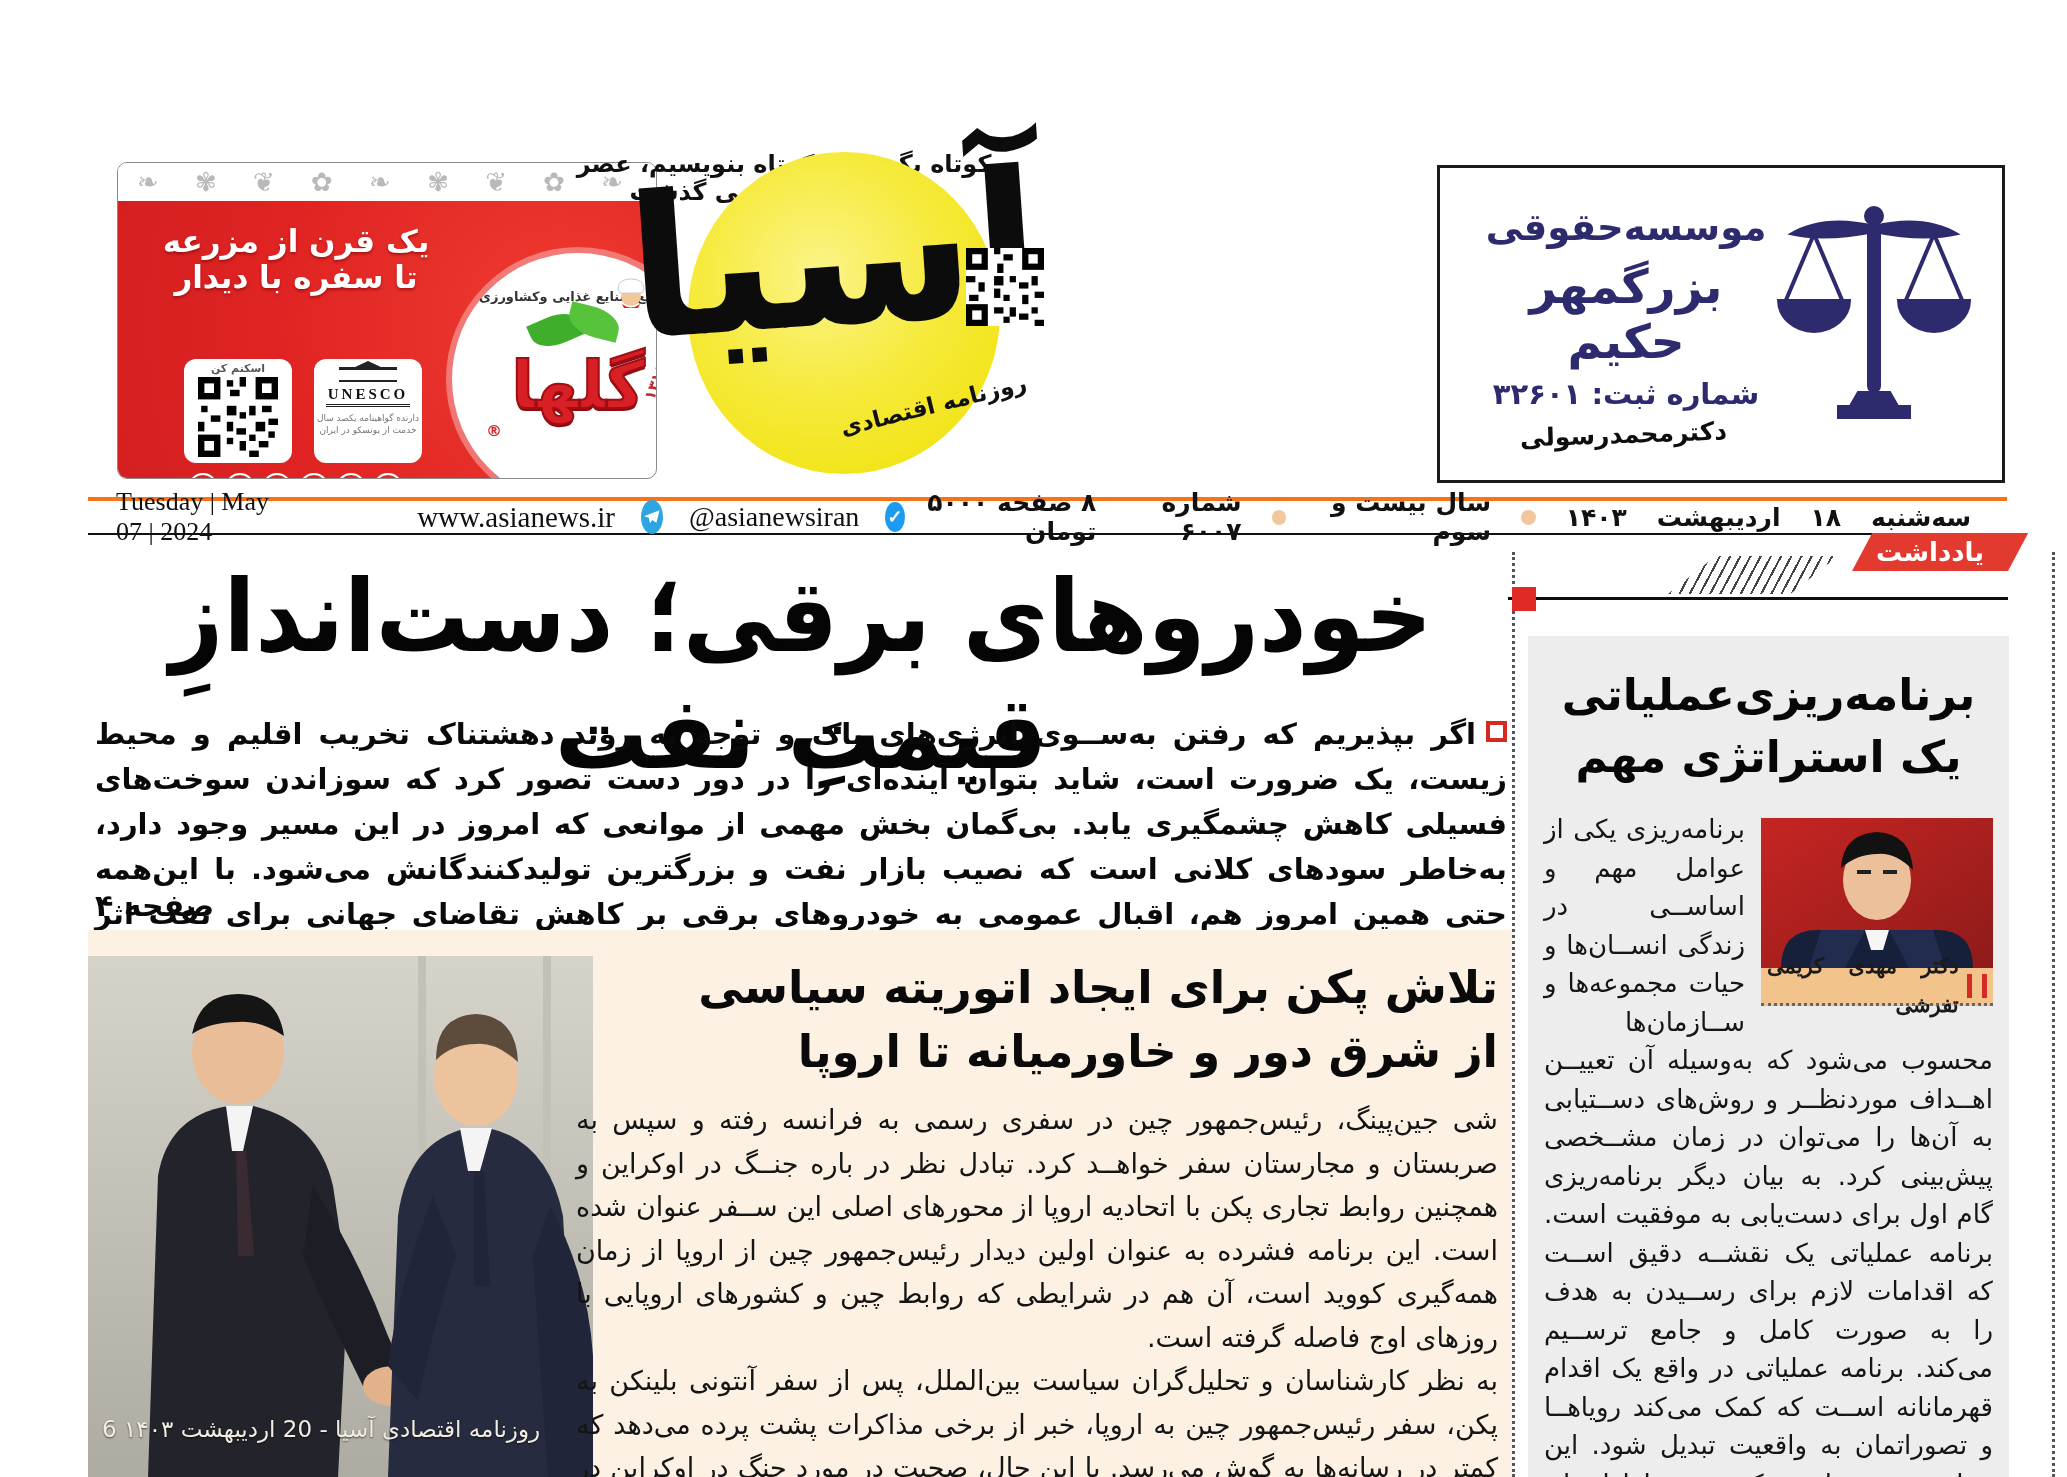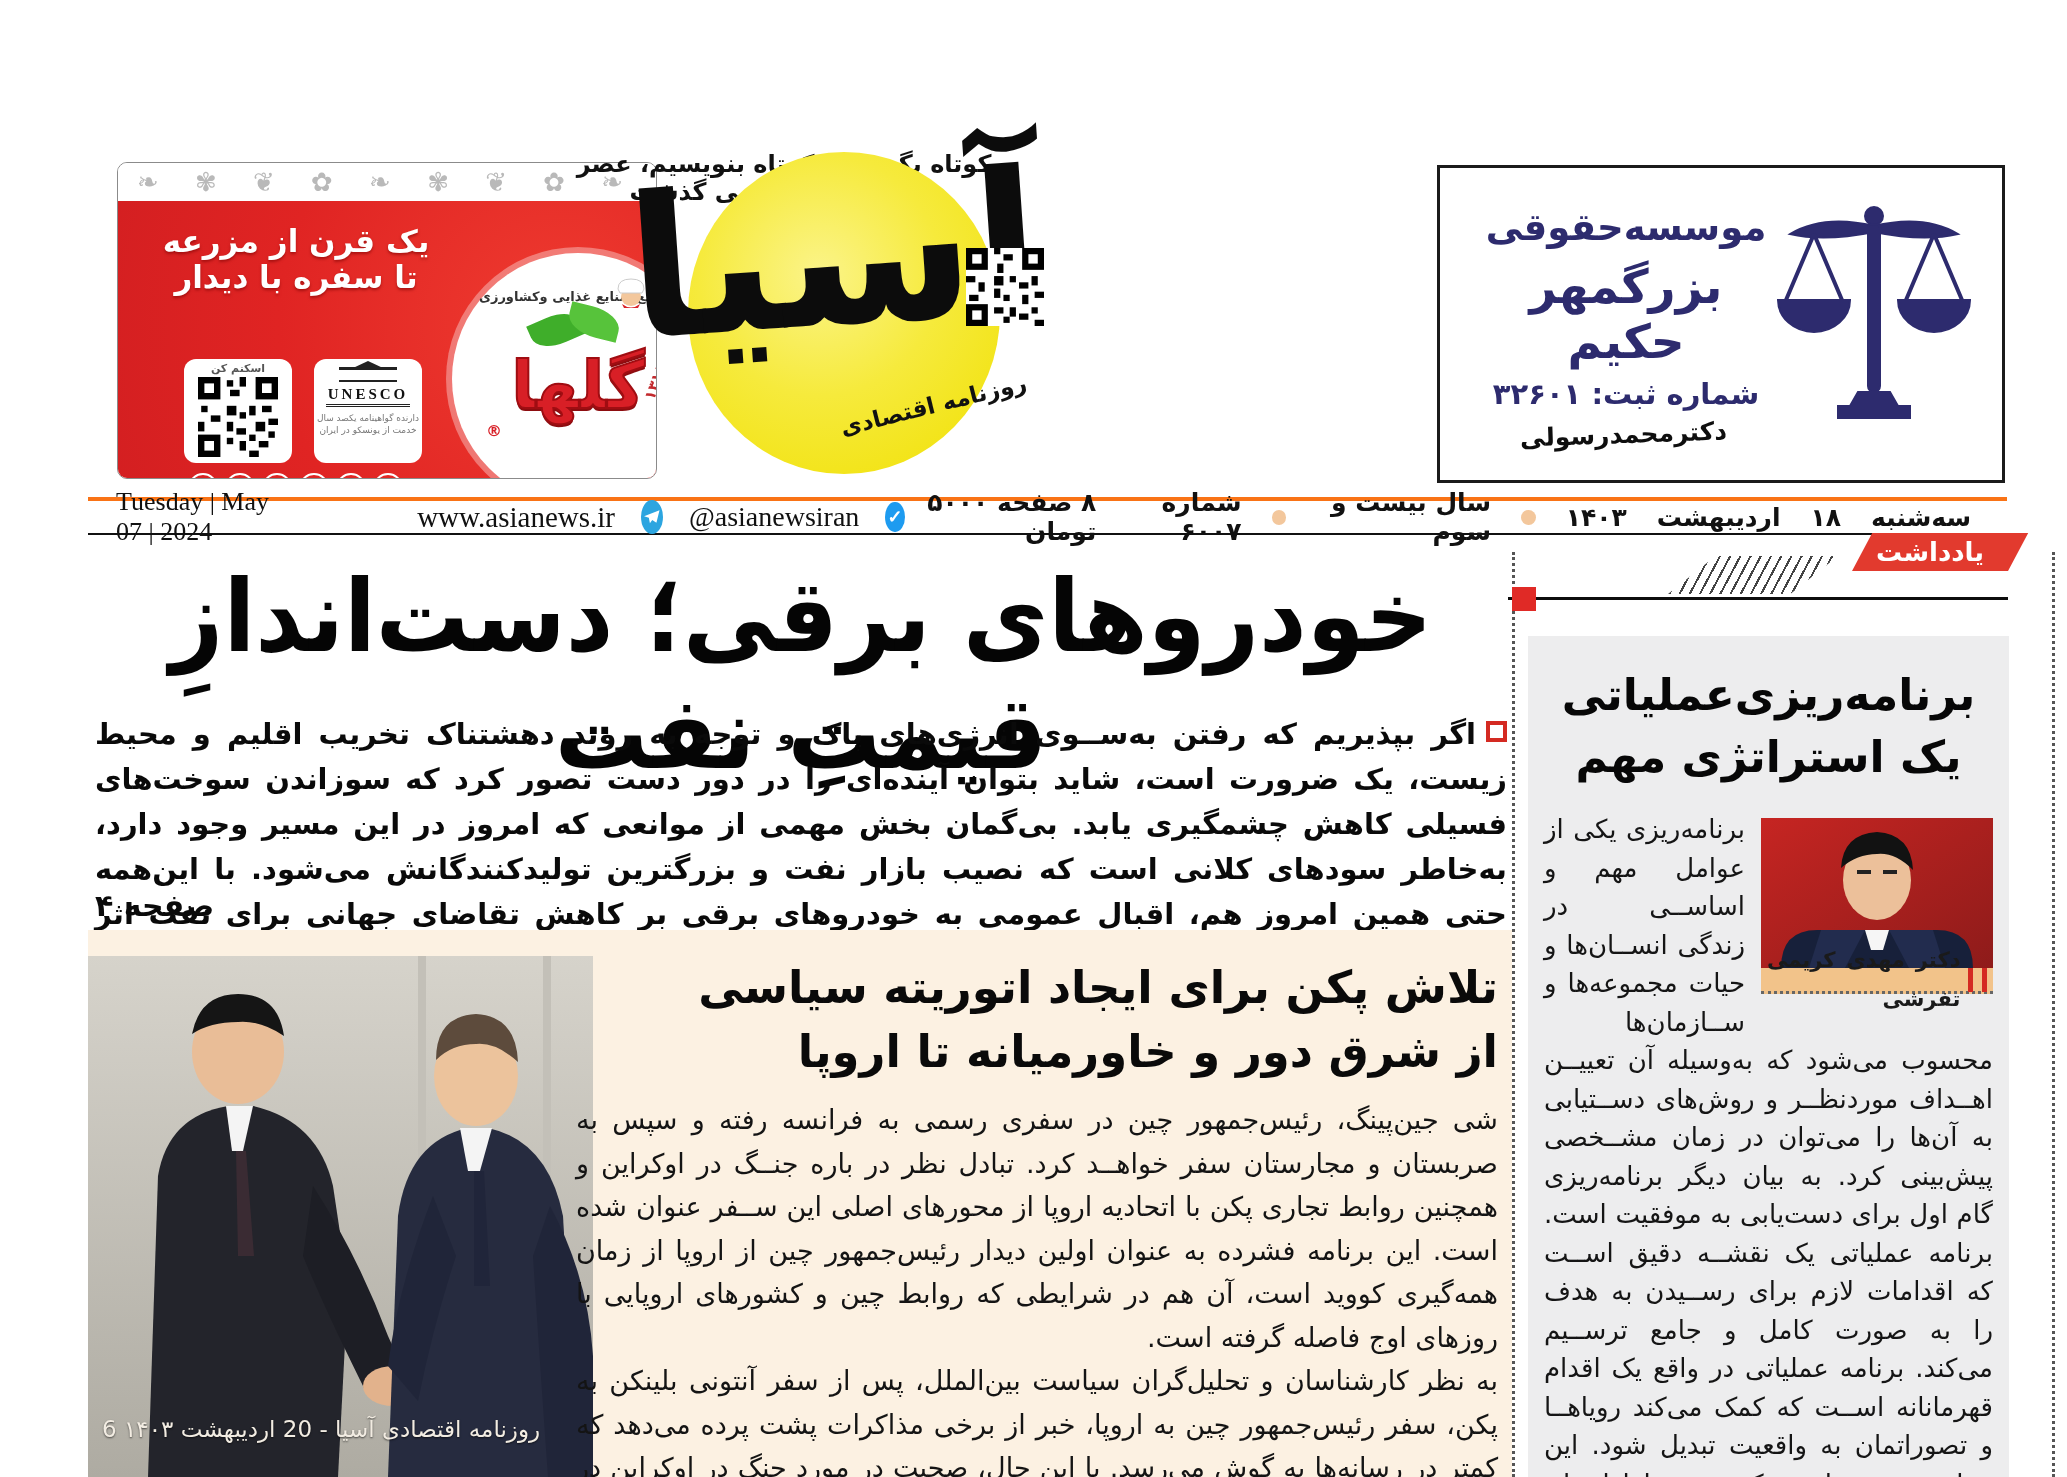--- a/index.html
+++ b/index.html
@@ -106,22 +106,22 @@
          background:repeating-linear-gradient(118deg,#444 0 2px,transparent 2px 9px);
          clip-path:polygon(28% 0,100% 0,72% 100%,0 100%);}
   .note-rule{position:absolute;left:1508px;top:597px;width:500px;height:3px;background:#0d0d0d;}
   .note-sq{position:absolute;left:1512px;top:587px;width:24px;height:24px;background:#e02a26;}
   .note-box{position:absolute;left:1528px;top:636px;width:481px;height:865px;background:#ededee;
             box-sizing:border-box;padding:16px 16px 0;overflow:hidden;}
   .note-headline{text-align:center;direction:rtl;font-size:44px;font-weight:900;line-height:62px;color:#070707;margin:12px 0 22px;}
   .note-body{direction:rtl;text-align:justify;font-size:26px;line-height:38.5px;color:#151515;}
   .author-float{float:right;width:232px;margin:8px 0 10px 16px;}
   .author-photo{width:232px;height:150px;overflow:hidden;}
-  .author-cap{width:232px;height:26px;background:#f2c38a;display:flex;align-items:center;direction:rtl;
-              border-bottom:3px dotted #666;box-sizing:border-box;padding:0 6px;}
+  .author-cap{width:232px;height:38px;background:#f2c38a;display:flex;align-items:center;direction:rtl;
+              border-bottom:3px dotted #666;box-sizing:border-box;padding:0 6px;font-family:Liberation Serif, serif;}
   .cap-bars{width:12px;height:24px;border-right:5px solid #d42a22;border-left:5px solid #d42a22;margin-left:8px;}
   .author-name{font-size:21px;font-weight:bold;color:#1a1a1a;}
 </style>
 </head>
 <body>
 
 <div class="page">
 
   <div class="ad-golha">
     <div class="ad-top">❧ ✾ ❦ ✿ ❧ ✾ ❦ ✿ ❧</div>

